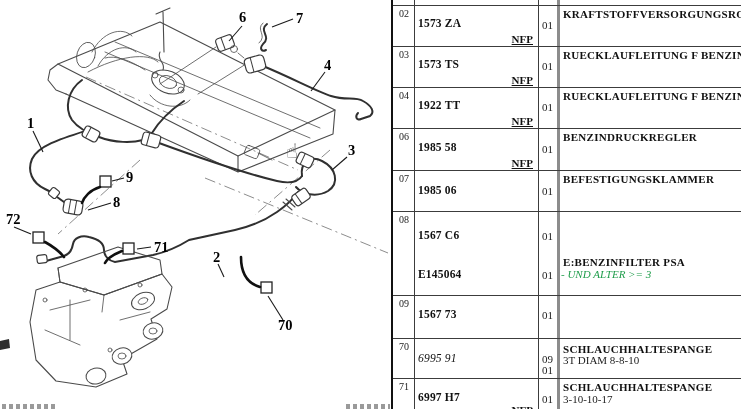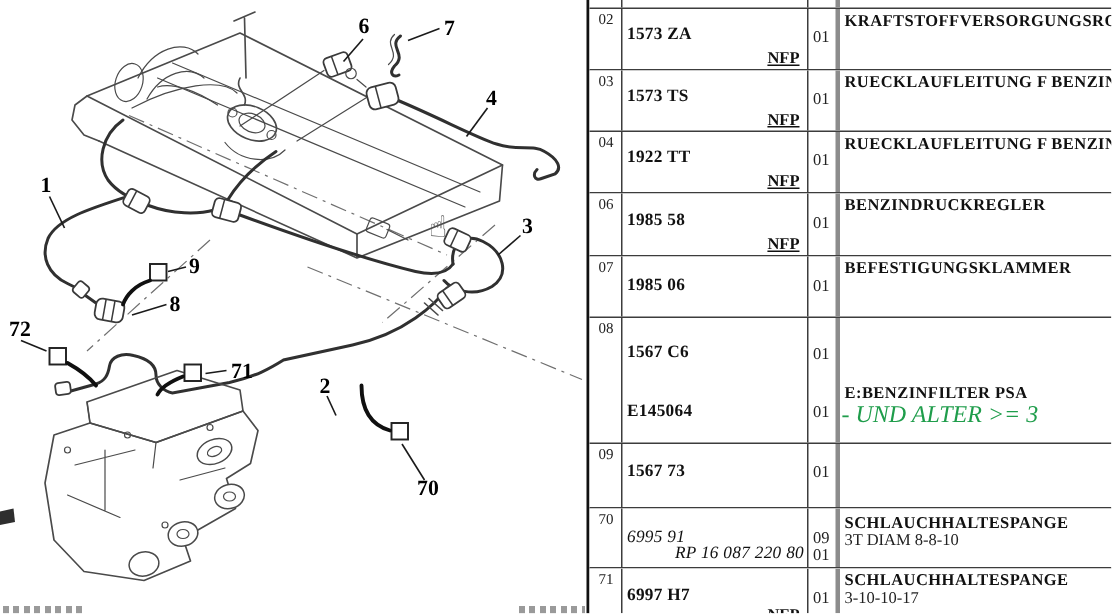--- a/index.html
+++ b/index.html
@@ -15,21 +15,21 @@
   .vl1{left:21px;top:0;bottom:0;border-left:1px solid #3c3c3c;}
   .vl2{left:145px;top:0;bottom:0;border-left:1px solid #3c3c3c;}
   .gvl{left:164px;top:0;bottom:0;width:3px;background:#8c8c8c;}
   .c-item{left:6px;top:2px;font-size:10px;color:#222;}
   .c-part{left:25px;font-size:11.5px;font-weight:bold;color:#111;letter-spacing:.2px;}
   .c-nfp{left:25px;width:115px;text-align:right;font-size:11px;font-weight:bold;color:#111;text-decoration:underline;}
   .c-qty{left:145px;width:19px;text-align:center;font-size:11px;color:#222;}
   .c-desc{left:170px;font-size:11px;font-weight:bold;color:#111;letter-spacing:.3px;}
   .c-sub{left:170px;font-size:11px;color:#222;}
   .it{font-style:italic;font-weight:normal;}
-  .note{left:168px;font-size:16px;font-style:italic;color:#1f9d4b;}
+  .note{left:168px;font-size:11px;font-style:italic;color:#1f9d4b;}
   
   .ol{fill:none;stroke:#4a4a4a;stroke-width:1.1;stroke-linejoin:round;stroke-linecap:round;}
   .thin{stroke-width:.8;}
   .hose{fill:none;stroke:#303030;stroke-width:2;stroke-linecap:round;}
   .dd{fill:none;stroke:#6f6f6f;stroke-width:.8;stroke-dasharray:11 4 2 4;}
   .barrel rect{fill:#fff;stroke:#3a3a3a;stroke-width:1.2;}
   .barrel line{stroke:#3a3a3a;stroke-width:1;}
   .lead{stroke:#1a1a1a;stroke-width:1.1;}
   .arrow{fill:none;stroke:#101010;stroke-width:2.6;stroke-linecap:round;}
   .sq{fill:#fff;stroke:#222;stroke-width:1.3;}
@@ -266,21 +266,20 @@
       <span class="c-part" style="top:12px">1567 73</span>
       <span class="c-qty" style="top:13px">01</span>
     </div>
 
     <div class="row" style="height:40px">
       <span class="vl1"></span>
         <span class="vl2"></span>
         <span class="gvl"></span>
       <span class="c-item">70</span>
       <span class="c-part it" style="top:13px">6995 91</span>
-      <span class="c-part it" style="top:24px;left:25px;width:118px;text-align:right">RP 16 087 220 80</span>
       <span class="c-qty" style="top:14px">09</span>
       <span class="c-qty" style="top:25px">01</span>
       <span class="c-desc" style="top:4px">SCHLAUCHHALTESPANGE</span>
       <span class="c-sub" style="top:15px">3T DIAM 8-8-10</span>
     </div>
 
     <div class="row" style="height:30px;border-bottom:none;overflow:hidden">
       <span class="vl1"></span>
         <span class="vl2"></span>
         <span class="gvl"></span>

